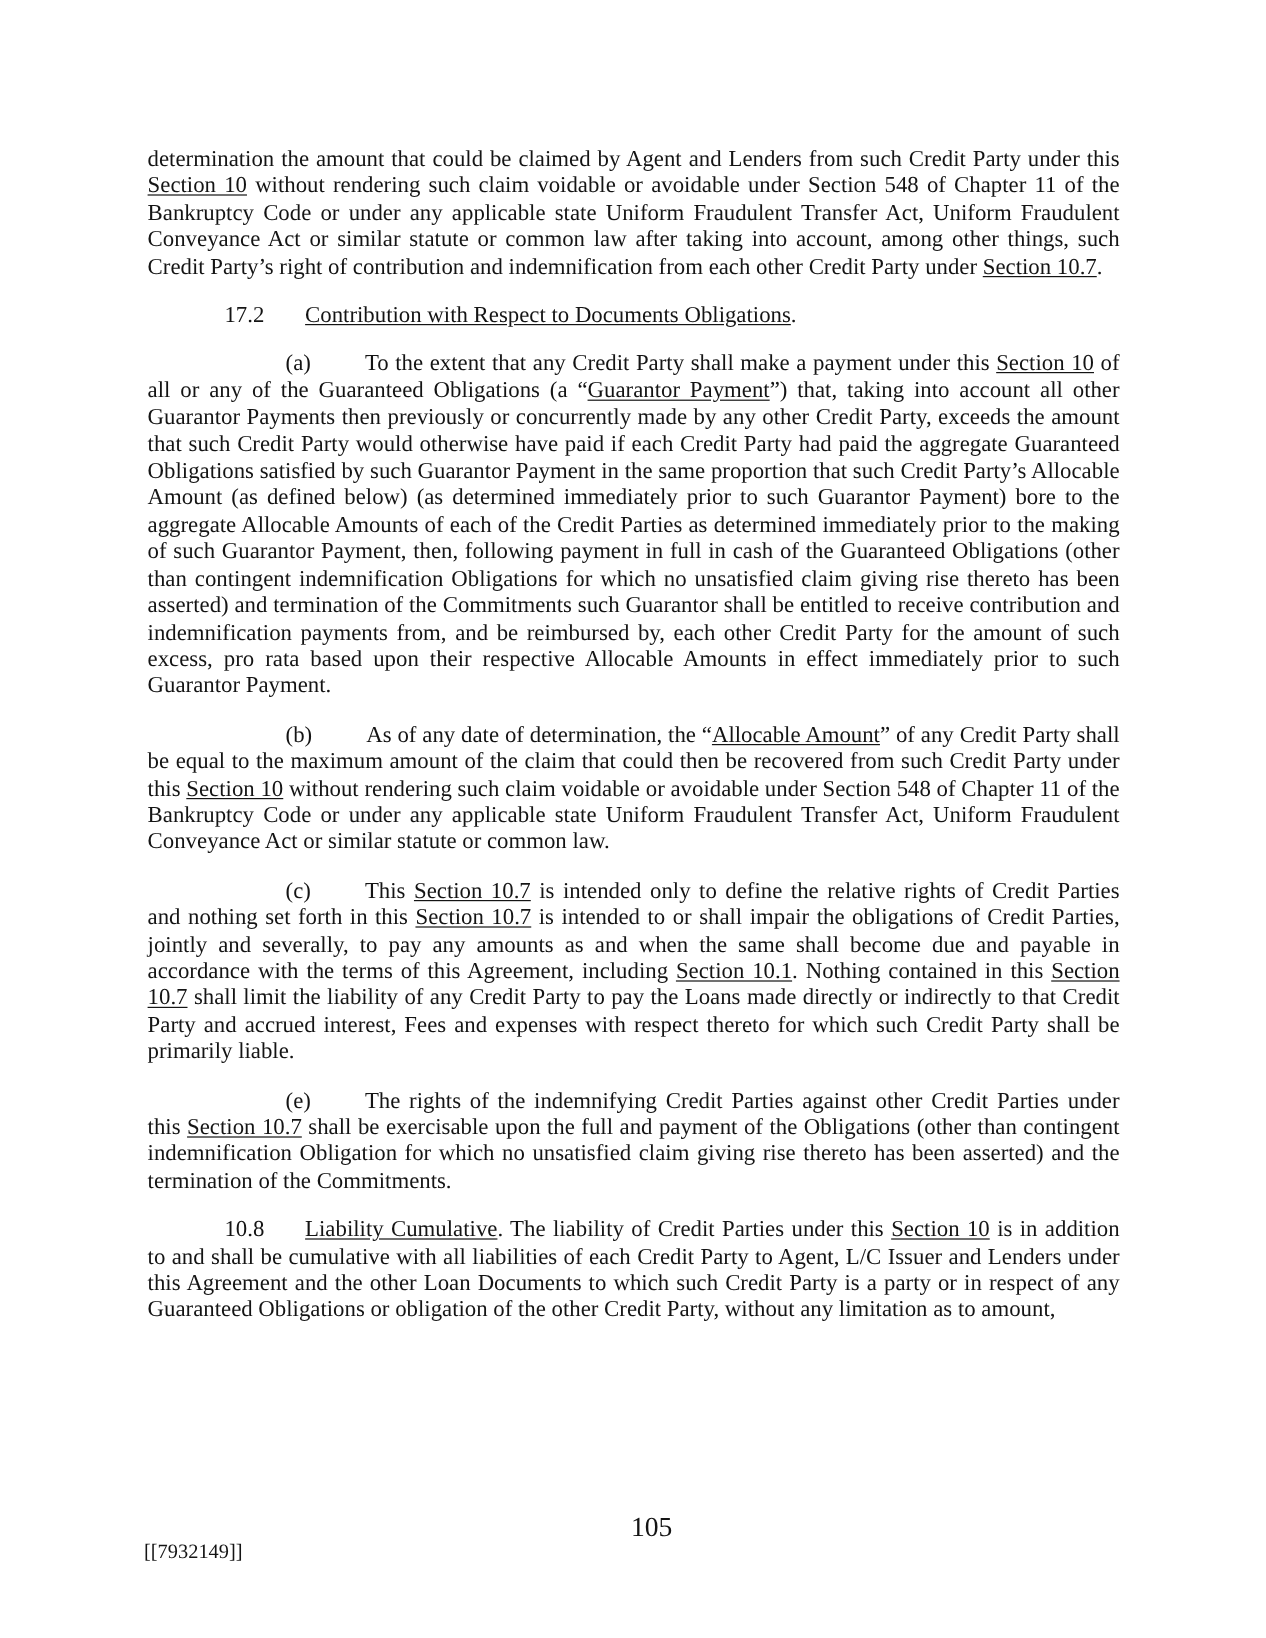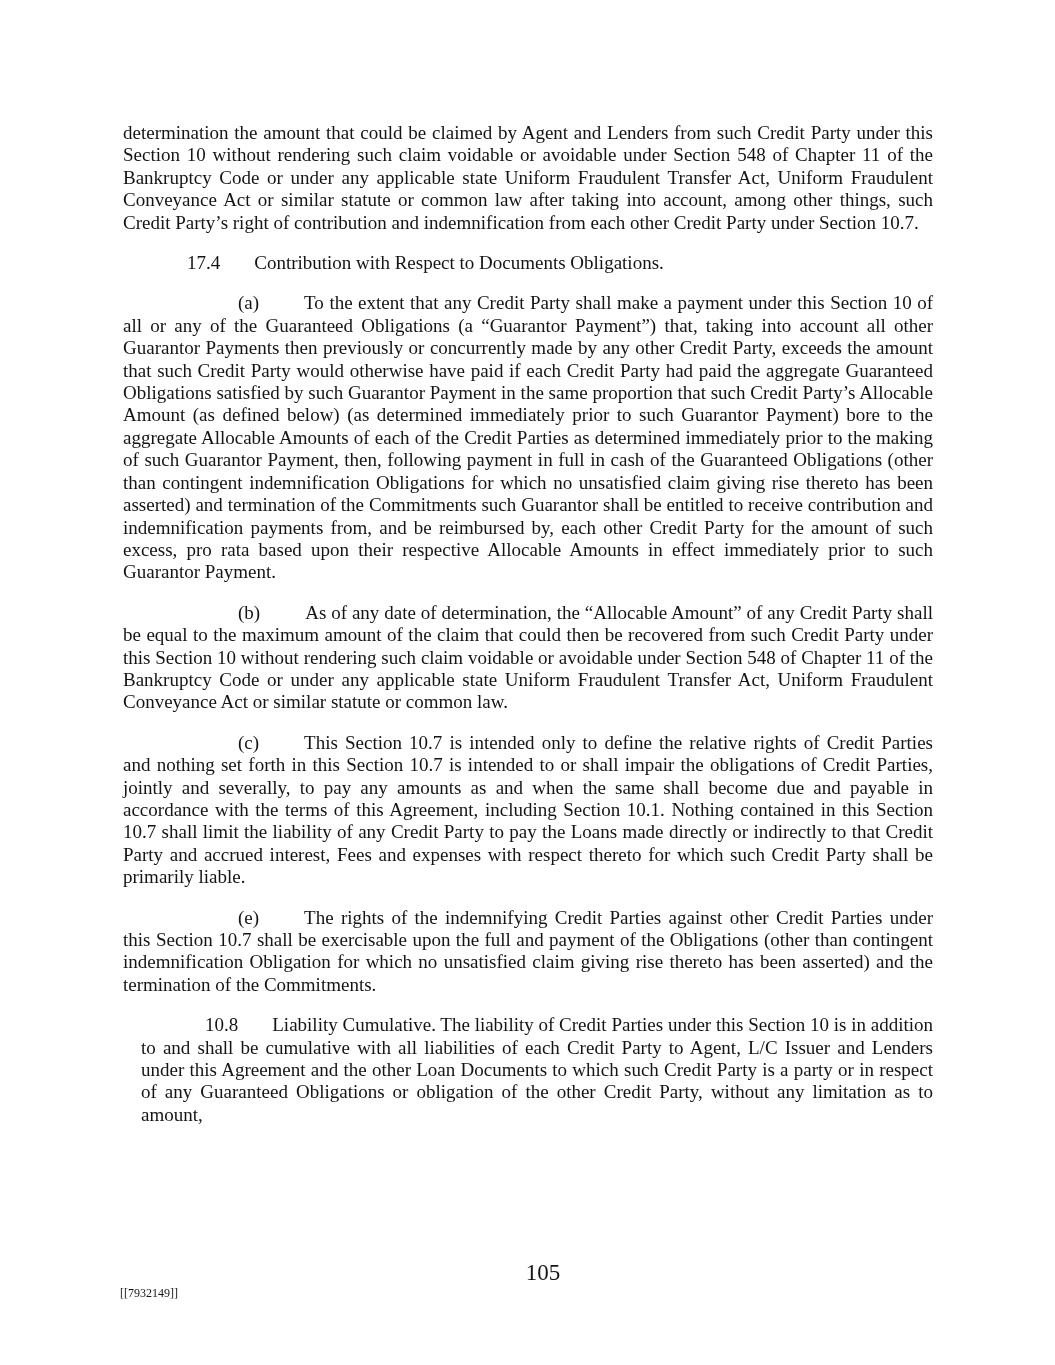--- a/index.html
+++ b/index.html
@@ -21,48 +21,48 @@
   p.para {
     margin: 0 0 18px 0;
     font-size: 19px;
     line-height: 22.4px;
     text-align: justify;
     text-justify: inter-word;
   }
   p.kind-continuation { text-indent: 0; }
   p.kind-heading      { text-indent: 64px; }
   p.kind-lettered     { text-indent: 115px; }
-  p.kind-section      { text-indent: 64px; margin-left: 18px; }
-  span.u { text-underline-offset: 2px; }
+  p.kind-section      { text-indent: 64px; }
+  span.u { text-decoration: underline; text-underline-offset: 2px; }
   span.tab { display: inline-block; }
   .page-number {
     position: absolute;
     left: 0;
     width: 1038px;
     top: 1262px;
     text-align: center;
     font-size: 23px;
     line-height: 22px;
     margin-left: 24px;
   }
   .doc-id {
     position: absolute;
     left: 120px;
     top: 1285px;
-    font-size: 12px;
+    font-size: 17px;
     line-height: 16px;
   }
 </style>
 </head>
 <body>
 
 <div class="page">
   <div class="content">
       <p class="para kind-continuation"><span>determination the amount that could be claimed by Agent and Lenders from such Credit Party under this </span><span class="u">Section 10</span><span> without rendering such claim voidable or avoidable under Section 548 of Chapter 11 of the Bankruptcy Code or under any applicable state Uniform Fraudulent Transfer Act, Uniform Fraudulent Conveyance Act or similar statute or common law after taking into account, among other things, such Credit Party’s right of contribution and indemnification from each other Credit Party under </span><span class="u">Section 10.7</span><span>.</span></p>
-      <p class="para kind-heading"><span>17.4</span><span class="tab" style="width: 34px;"></span><span class="u">Contribution with Respect to Documents Obligations</span><span>.</span></p>
+      <p class="para kind-heading"><span>17.2</span><span class="tab" style="width: 34px;"></span><span class="u">Contribution with Respect to Documents Obligations</span><span>.</span></p>
       <p class="para kind-lettered"><span>(a)</span><span class="tab" style="width: 45px;"></span><span>To the extent that any Credit Party shall make a payment under this </span><span class="u">Section 10</span><span> of all or any of the Guaranteed Obligations (a “</span><span class="u">Guarantor Payment</span><span>”) that, taking into account all other Guarantor Payments then previously or concurrently made by any other Credit Party, exceeds the amount that such Credit Party would otherwise have paid if each Credit Party had paid the aggregate Guaranteed Obligations satisfied by such Guarantor Payment in the same proportion that such Credit Party’s Allocable Amount (as defined below) (as determined immediately prior to such Guarantor Payment) bore to the aggregate Allocable Amounts of each of the Credit Parties as determined immediately prior to the making of such Guarantor Payment, then, following payment in full in cash of the Guaranteed Obligations (other than contingent indemnification Obligations for which no unsatisfied claim giving rise thereto has been asserted) and termination of the Commitments such Guarantor shall be entitled to receive contribution and indemnification payments from, and be reimbursed by, each other Credit Party for the amount of such excess, pro rata based upon their respective Allocable Amounts in effect immediately prior to such Guarantor Payment.</span></p>
       <p class="para kind-lettered"><span>(b)</span><span class="tab" style="width: 45px;"></span><span>As of any date of determination, the “</span><span class="u">Allocable Amount</span><span>” of any Credit Party shall be equal to the maximum amount of the claim that could then be recovered from such Credit Party under this </span><span class="u">Section 10</span><span> without rendering such claim voidable or avoidable under Section 548 of Chapter 11 of the Bankruptcy Code or under any applicable state Uniform Fraudulent Transfer Act, Uniform Fraudulent Conveyance Act or similar statute or common law.</span></p>
       <p class="para kind-lettered"><span>(c)</span><span class="tab" style="width: 45px;"></span><span>This </span><span class="u">Section 10.7</span><span> is intended only to define the relative rights of Credit Parties and nothing set forth in this </span><span class="u">Section 10.7</span><span> is intended to or shall impair the obligations of Credit Parties, jointly and severally, to pay any amounts as and when the same shall become due and payable in accordance with the terms of this Agreement, including </span><span class="u">Section 10.1</span><span>. Nothing contained in this </span><span class="u">Section 10.7</span><span> shall limit the liability of any Credit Party to pay the Loans made directly or indirectly to that Credit Party and accrued interest, Fees and expenses with respect thereto for which such Credit Party shall be primarily liable.</span></p>
       <p class="para kind-lettered"><span>(e)</span><span class="tab" style="width: 45px;"></span><span>The rights of the indemnifying Credit Parties against other Credit Parties under this </span><span class="u">Section 10.7</span><span> shall be exercisable upon the full and payment of the Obligations (other than contingent indemnification Obligation for which no unsatisfied claim giving rise thereto has been asserted) and the termination of the Commitments.</span></p>
       <p class="para kind-section"><span>10.8</span><span class="tab" style="width: 34px;"></span><span class="u">Liability Cumulative</span><span>. The liability of Credit Parties under this </span><span class="u">Section 10</span><span> is in addition to and shall be cumulative with all liabilities of each Credit Party to Agent, L/C Issuer and Lenders under this Agreement and the other Loan Documents to which such Credit Party is a party or in respect of any Guaranteed Obligations or obligation of the other Credit Party, without any limitation as to amount,</span></p>
     </div>
   <div class="page-number">105</div>
   <div class="doc-id">[[7932149]]</div>
 </div>
 

